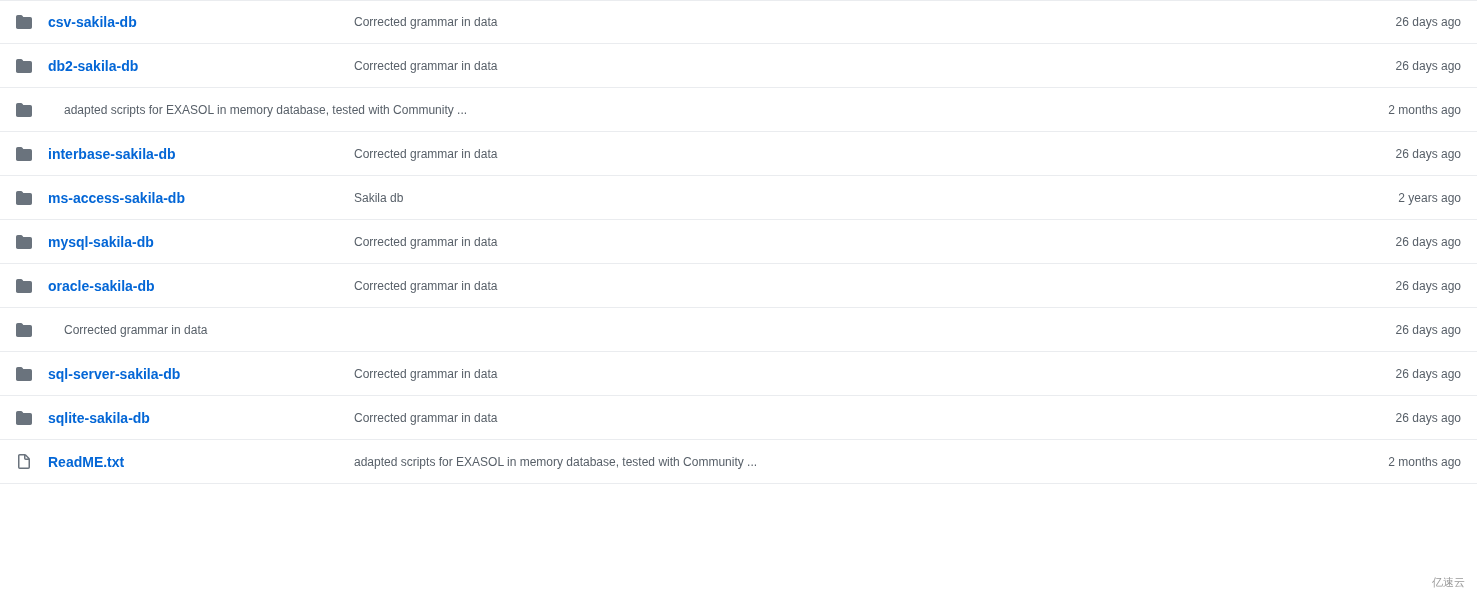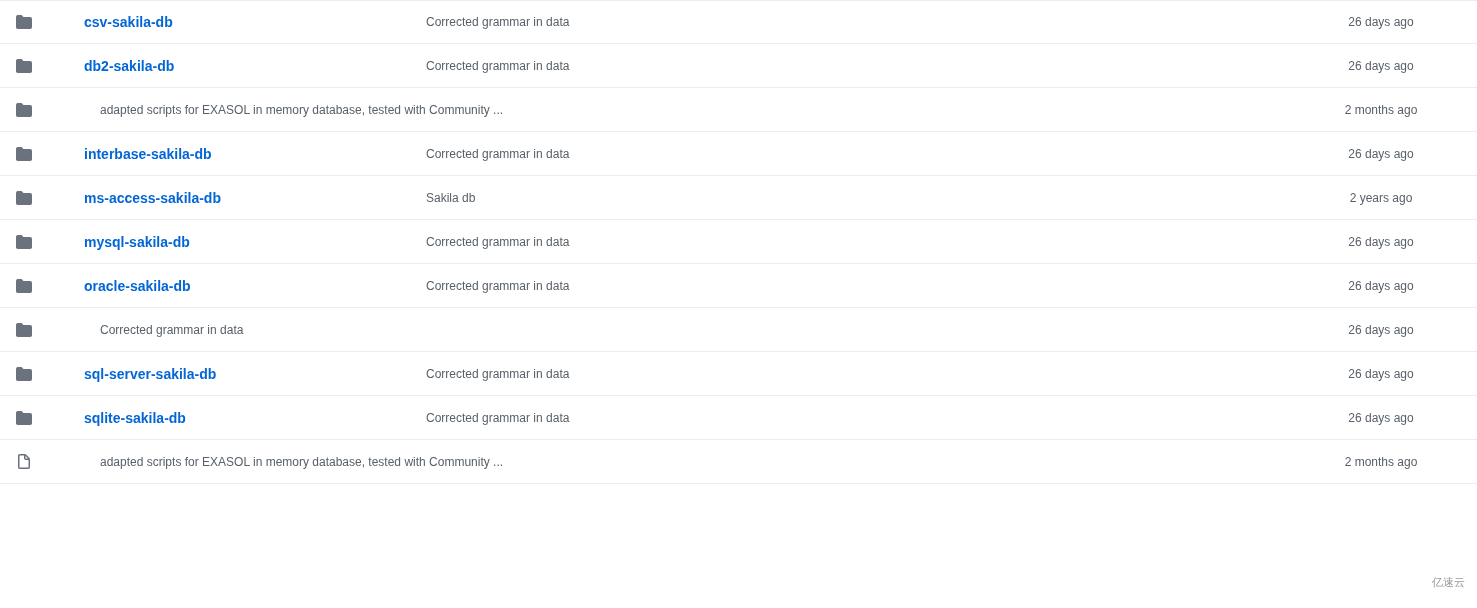--- a/index.html
+++ b/index.html
@@ -19,21 +19,20 @@
       width: 1477px;
       background: #fff;
     }
 
     .file-row {
       display: flex;
       align-items: center;
       padding: 8px 16px;
       border-bottom: 1px solid #eaecef;
       min-height: 44px;
-      gap: 36px;
     }
 
     .file-row:first-child {
       border-top: 1px solid #eaecef;
     }
 
     .file-icon {
       width: 32px;
       flex-shrink: 0;
       display: flex;
@@ -60,21 +59,21 @@
 
     .file-commit {
       flex: 1;
       color: #586069;
       font-size: 12px;
       padding: 0 16px;
     }
 
     .file-time {
       width: 160px;
-      text-align: center;
+      text-align: right;
       color: #586069;
       font-size: 12px;
       flex-shrink: 0;
     }
 
     .watermark {
       position: fixed;
       bottom: 16px;
       right: 8px;
       font-size: 11px;
@@ -185,18 +184,19 @@
       <div class="file-name"><a href="#">sqlite-sakila-db</a></div>
       <div class="file-commit">Corrected grammar in data</div>
       <div class="file-time">26 days ago</div>
     </div>
     <div class="file-row">
       <span class="file-icon">
         <svg viewBox="0 0 16 16" fill="#6a737d" xmlns="http://www.w3.org/2000/svg">
     <path fill-rule="evenodd" d="M3.75 1.5a.25.25 0 00-.25.25v11.5c0 .138.112.25.25.25h8.5a.25.25 0 00.25-.25V6H9.75A1.75 1.75 0 018 4.25V1.5H3.75zm5.75.56v2.19c0 .138.112.25.25.25h2.19L9.5 2.06zM2 1.75C2 .784 2.784 0 3.75 0h5.086c.464 0 .909.184 1.237.513l3.414 3.414c.329.328.513.773.513 1.237v8.086A1.75 1.75 0 0112.25 15h-8.5A1.75 1.75 0 012 13.25V1.75z"></path>
   </svg>
       </span>
+      <div class="file-name"><a href="#">ReadME.txt</a></div>
       <div class="file-commit">adapted scripts for EXASOL in memory database, tested with Community ...</div>
       <div class="file-time">2 months ago</div>
     </div>
   </div>
 
 <div class="watermark">亿速云</div>
 
 </body></html>

